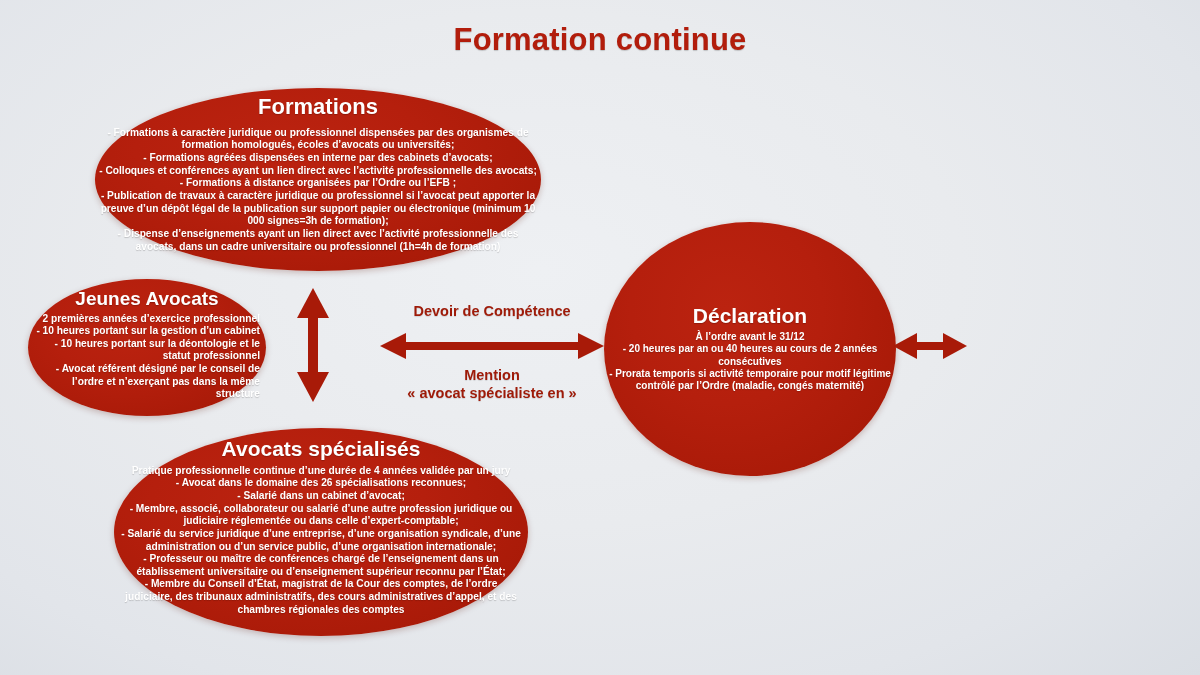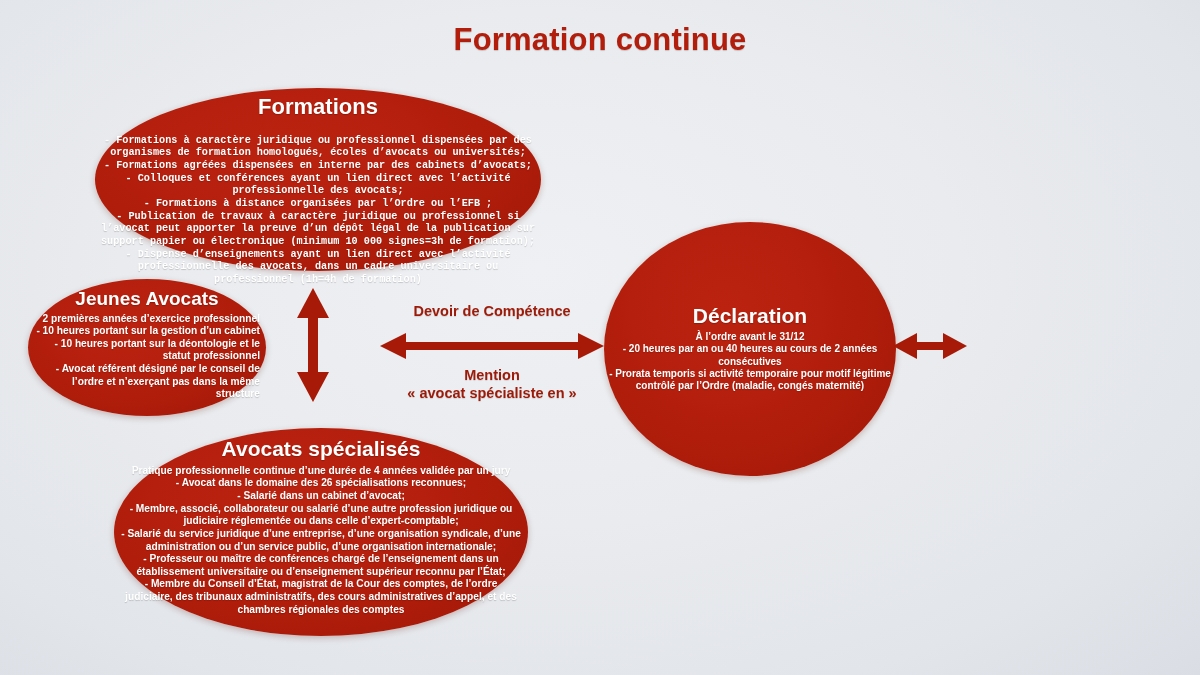--- a/index.html
+++ b/index.html
@@ -58,21 +58,21 @@
     text-shadow: 0 1px 1px rgba(0,0,0,0.18);
   }
 
   
   #blob-formations {
     left: 95px; top: 88px;
     width: 446px; height: 183px;
     padding-top: 7px;
   }
   #blob-formations .head { font-size: 22px; }
-  #blob-formations .body { font-size: 10.2px; margin-top: 16px; width: 440px; font-family: Liberation Mono, monospace; }
+  #blob-formations .body { font-size: 10.2px; margin-top: 8px; width: 440px; }
 
   
   #blob-jeunes {
     left: 28px; top: 279px;
     width: 238px; height: 137px;
     padding-top: 10px;
   }
   #blob-jeunes .head { font-size: 19px; }
   #blob-jeunes .body { font-size: 10.2px; margin-top: 3px; width: 226px; }
 

